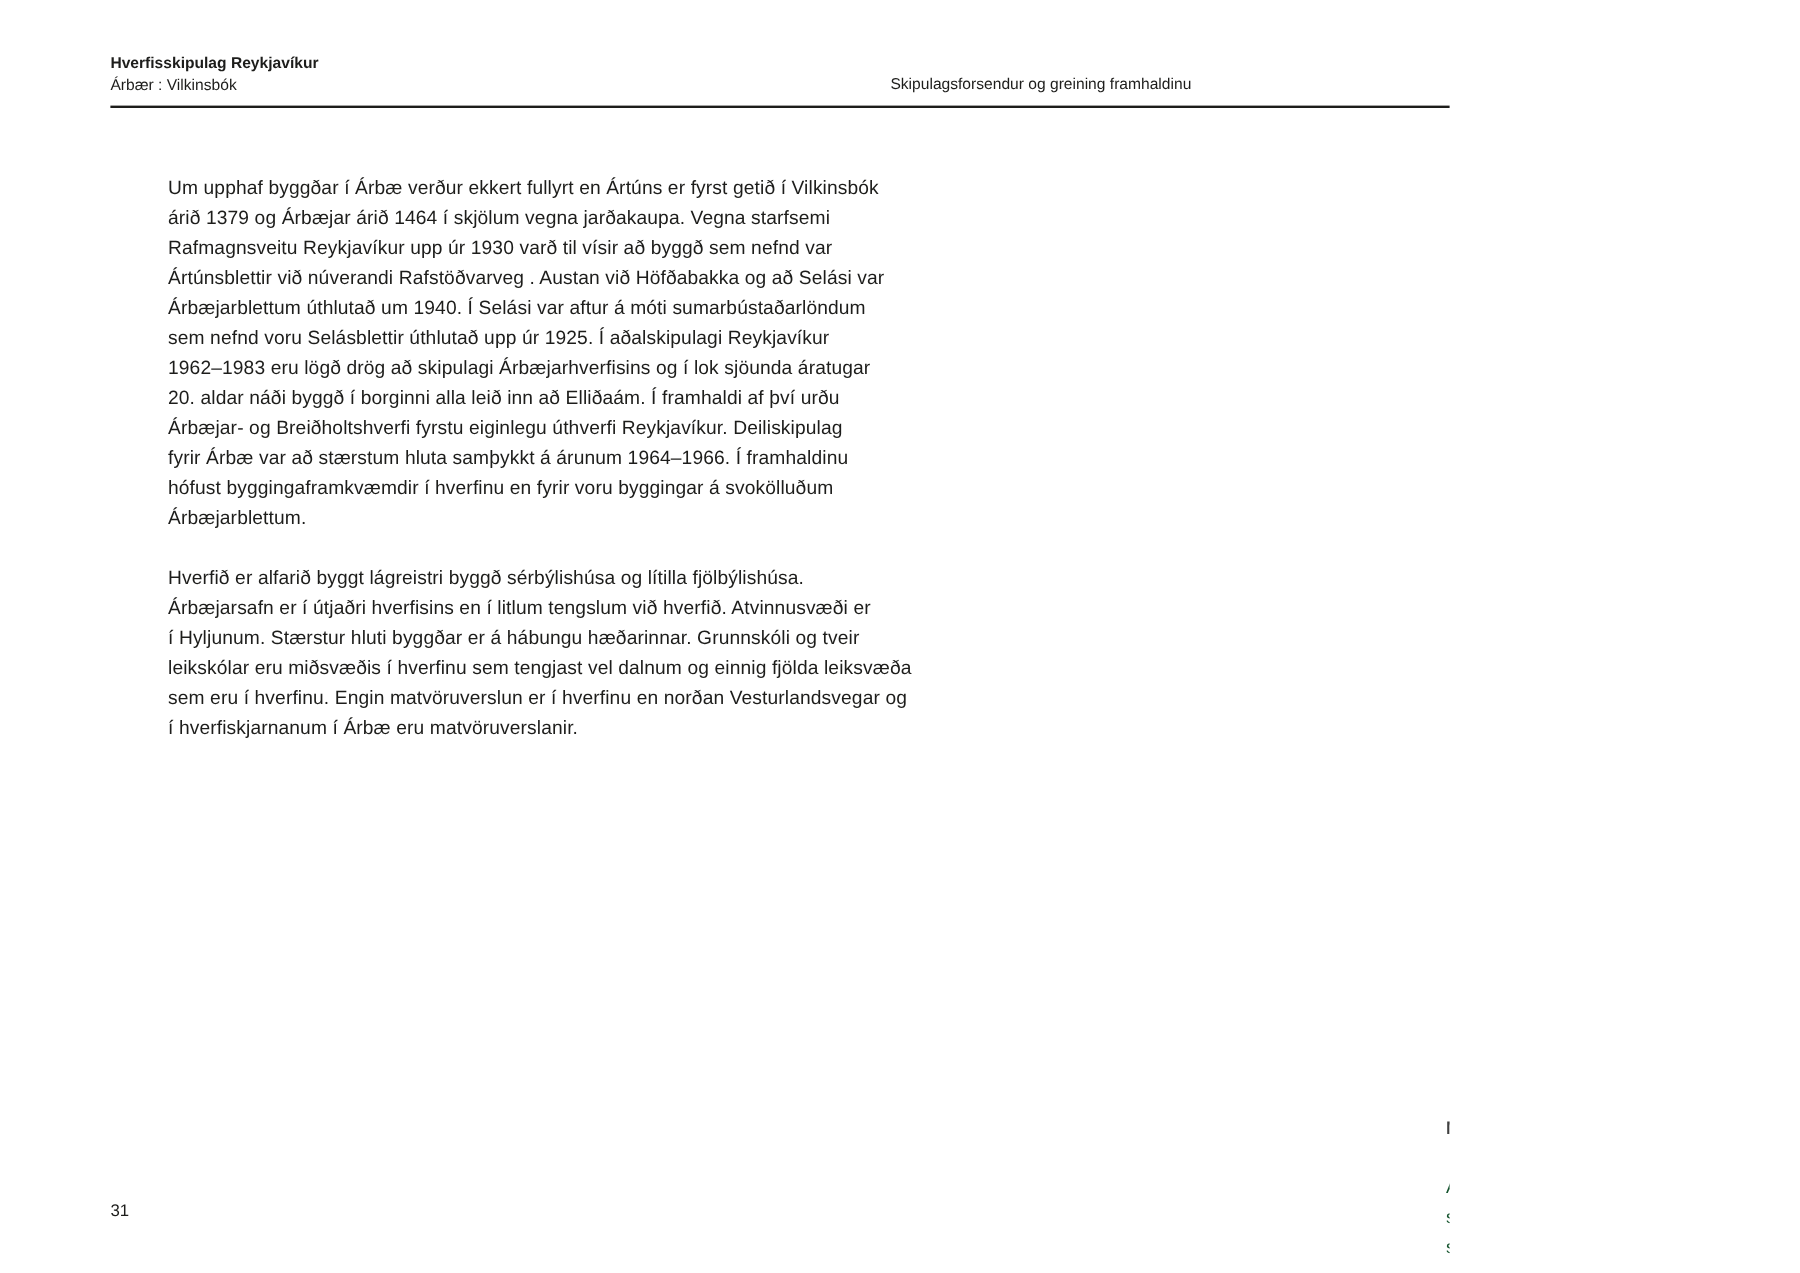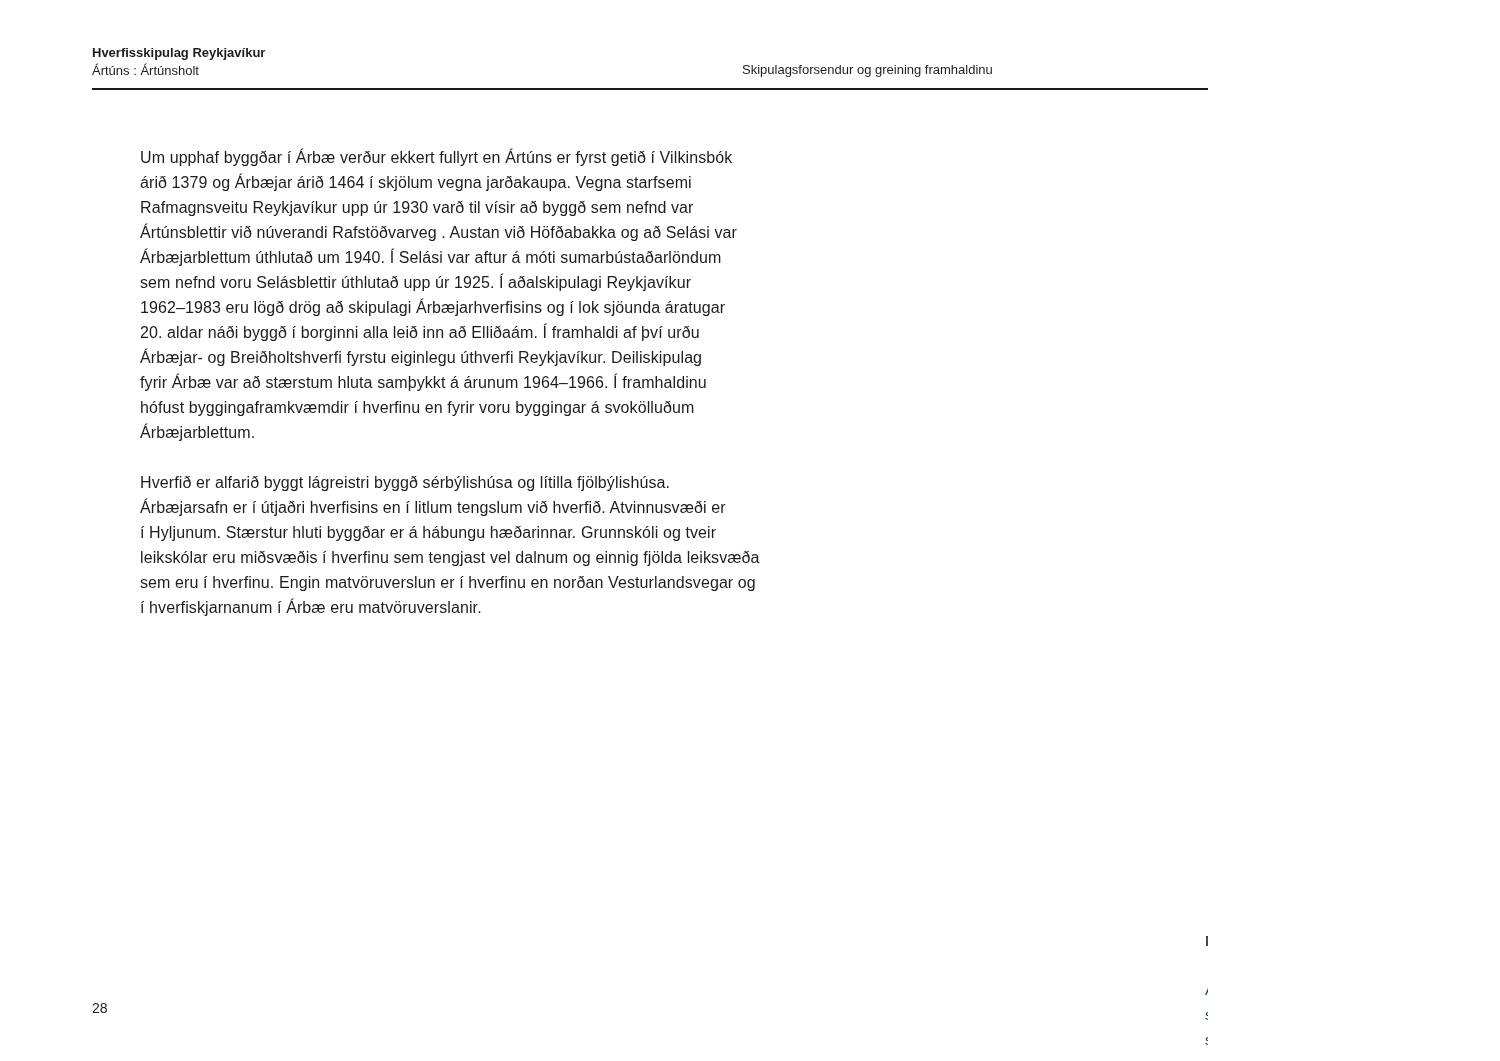--- a/index.html
+++ b/index.html
@@ -74,21 +74,21 @@
     font-size: 14px;
   }
 </style>
 </head>
 <body>
 
 <div class="page">
 
   <div class="header-left">
     <div class="header-title">Hverfisskipulag Reykjavíkur</div>
-    <div class="header-subtitle">Ártúns : Ártúnsholt</div>
+    <div class="header-subtitle">Árbær : Vilkinsbók</div>
   </div>
 
   <div class="header-right">Skipulagsforsendur og greining framhaldinu</div>
 
   <div class="header-rule"></div>
 
   <div class="content">
     <p>Um upphaf byggðar í Árbæ verður ekkert fullyrt en Ártúns er fyrst getið í Vilkinsbók
 árið 1379 og Árbæjar árið 1464 í skjölum vegna jarðakaupa. Vegna starfsemi
 Rafmagnsveitu Reykjavíkur upp úr 1930 varð til vísir að byggð sem nefnd var
@@ -107,15 +107,15 @@
 leikskólar eru miðsvæðis í hverfinu sem tengjast vel dalnum og einnig fjölda leiksvæða
 sem eru í hverfinu. Engin matvöruverslun er í hverfinu en norðan Vesturlandsvegar og
 í hverfiskjarnanum í Árbæ eru matvöruverslanir.</p>
   </div>
 
   <div class="figure-caption">
     <div class="caption-label">Mynd 3.3</div>
     <div class="caption-text">Ártúnsholt séð úr suðri.</div>
   </div>
 
-  <div class="page-number">28</div>
+  <div class="page-number">31</div>
 
 </div>
 
 </body></html>

